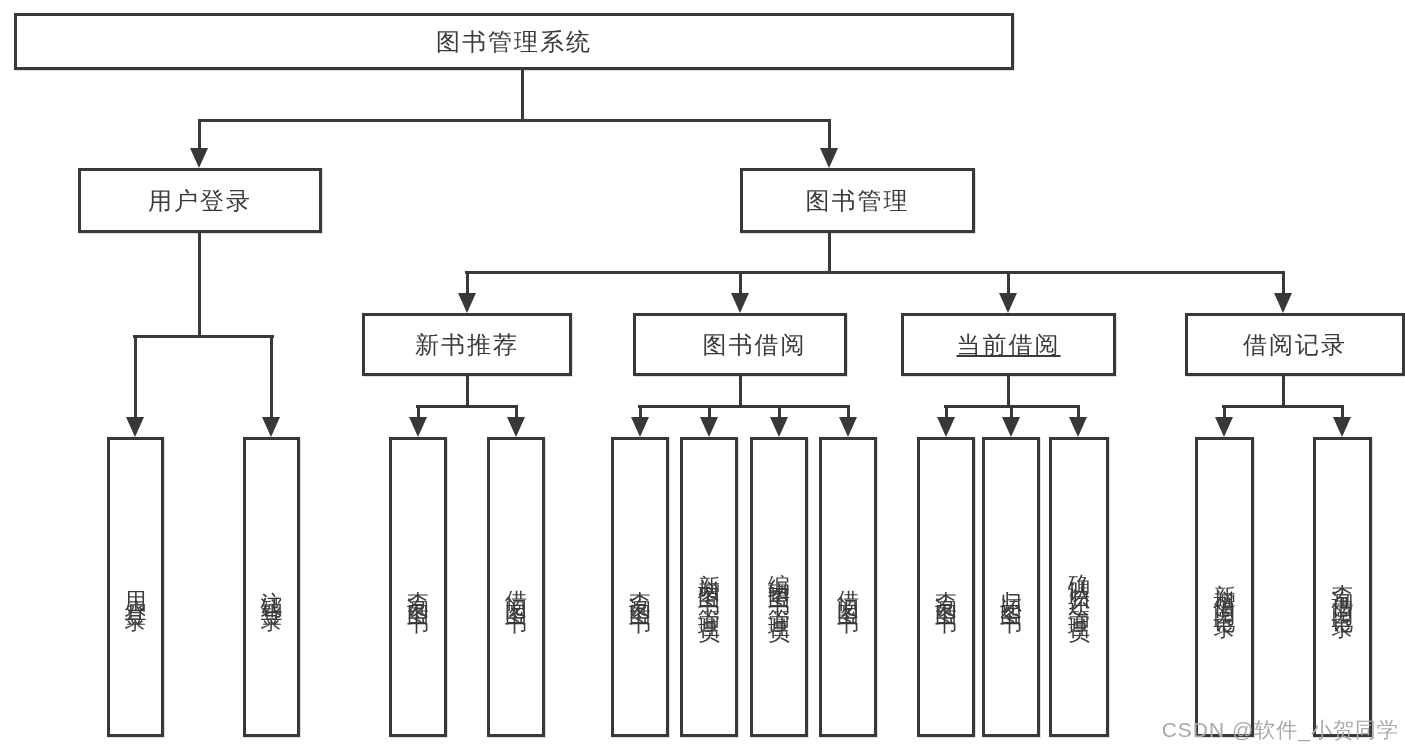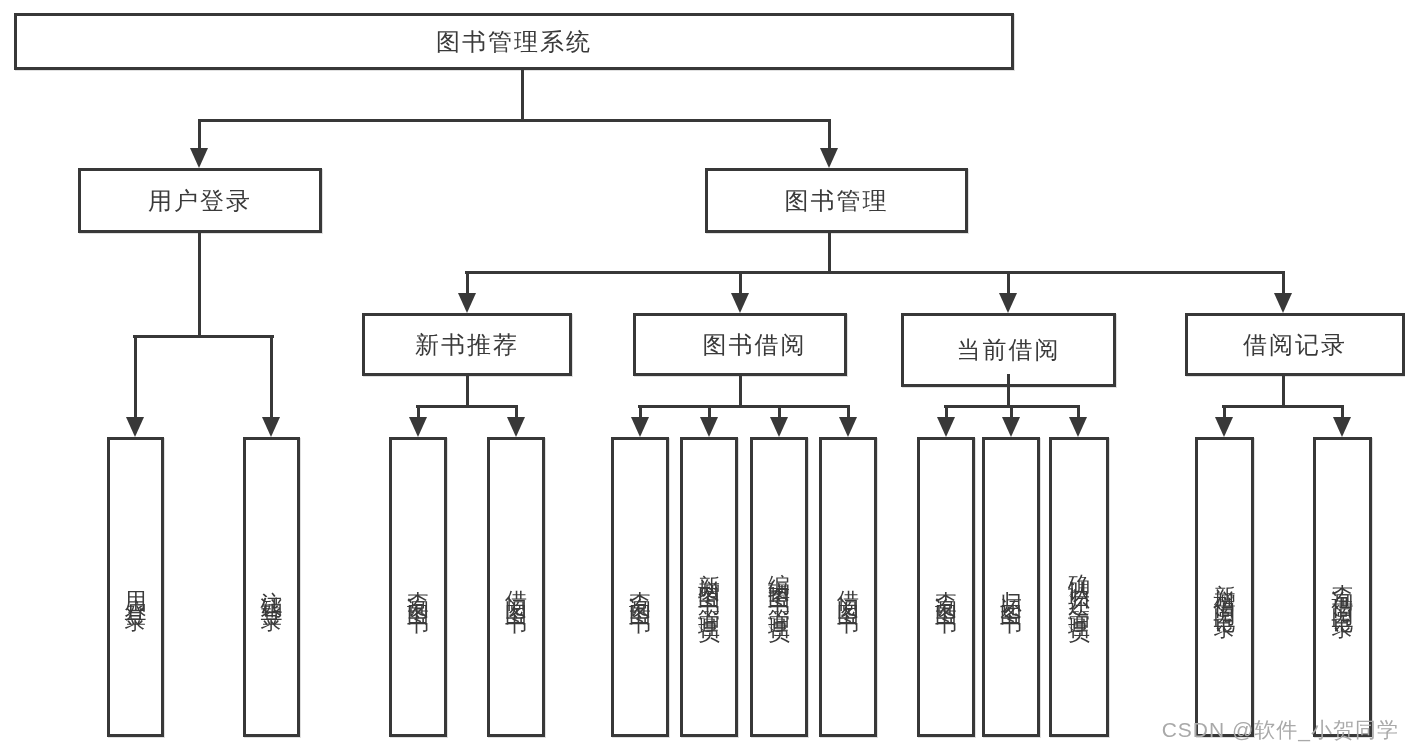--- a/index.html
+++ b/index.html
@@ -63,21 +63,21 @@
   <div class="box hbox" style="left:14px;top:13px;width:1000px;height:57px;">图书管理系统</div>
 
   <div class="line" style="left:521px;top:68px;width:3px;height:53px;"></div>
   <div class="line" style="left:198px;top:119px;width:633px;height:3px;"></div>
   <div class="line" style="left:198px;top:119px;width:3px;height:30px;"></div>
   <div class="arrowhead" style="left:190px;top:148px;"></div>
   <div class="line" style="left:828px;top:119px;width:3px;height:30px;"></div>
   <div class="arrowhead" style="left:820px;top:148px;"></div>
 
   <div class="box hbox" style="left:78px;top:168px;width:244px;height:65px;">用户登录</div>
-  <div class="box hbox" style="left:705px;top:168px;width:263px;height:65px;text-align:right;">图书管理</div>
+  <div class="box hbox" style="left:740px;top:168px;width:235px;height:65px;text-align:right;">图书管理</div>
 
   <div class="line" style="left:198px;top:231px;width:3px;height:106px;"></div>
   <div class="line" style="left:133px;top:335px;width:141px;height:3px;"></div>
   <div class="line" style="left:134px;top:335px;width:3px;height:84px;"></div>
   <div class="arrowhead" style="left:126px;top:417px;"></div>
   <div class="line" style="left:270px;top:335px;width:3px;height:84px;"></div>
   <div class="arrowhead" style="left:262px;top:417px;"></div>
 
   <div class="line" style="left:828px;top:231px;width:3px;height:42px;"></div>
   <div class="line" style="left:465px;top:271px;width:820px;height:3px;"></div>
@@ -85,21 +85,21 @@
   <div class="arrowhead" style="left:458px;top:293px;"></div>
   <div class="line" style="left:739px;top:271px;width:3px;height:24px;"></div>
   <div class="arrowhead" style="left:731px;top:293px;"></div>
   <div class="line" style="left:1007px;top:271px;width:3px;height:24px;"></div>
   <div class="arrowhead" style="left:999px;top:293px;"></div>
   <div class="line" style="left:1282px;top:271px;width:3px;height:24px;"></div>
   <div class="arrowhead" style="left:1274px;top:293px;"></div>
 
   <div class="box hbox" style="left:362px;top:313px;width:210px;height:63px;">新书推荐</div>
   <div class="box hbox" style="left:633px;top:313px;width:214px;height:63px;padding-left:29px;">图书借阅</div>
-  <div class="box hbox" style="left:901px;top:313px;width:215px;height:74px;">当前借阅</div>
+  <div class="box hbox" style="left:901px;top:313px;width:215px;height:63px;text-decoration:underline;">当前借阅</div>
   <div class="box hbox" style="left:1173px;top:313px;width:220px;height:63px;margin-left:12px;">借阅记录</div>
 
   <div class="line" style="left:466px;top:374px;width:3px;height:33px;"></div>
   <div class="line" style="left:416px;top:405px;width:102px;height:3px;"></div>
   <div class="line" style="left:417px;top:405px;width:3px;height:16px;"></div>
   <div class="arrowhead" style="left:409px;top:417px;"></div>
   <div class="line" style="left:515px;top:405px;width:3px;height:16px;"></div>
   <div class="arrowhead" style="left:507px;top:417px;"></div>
 
   <div class="line" style="left:739px;top:374px;width:3px;height:33px;"></div>

